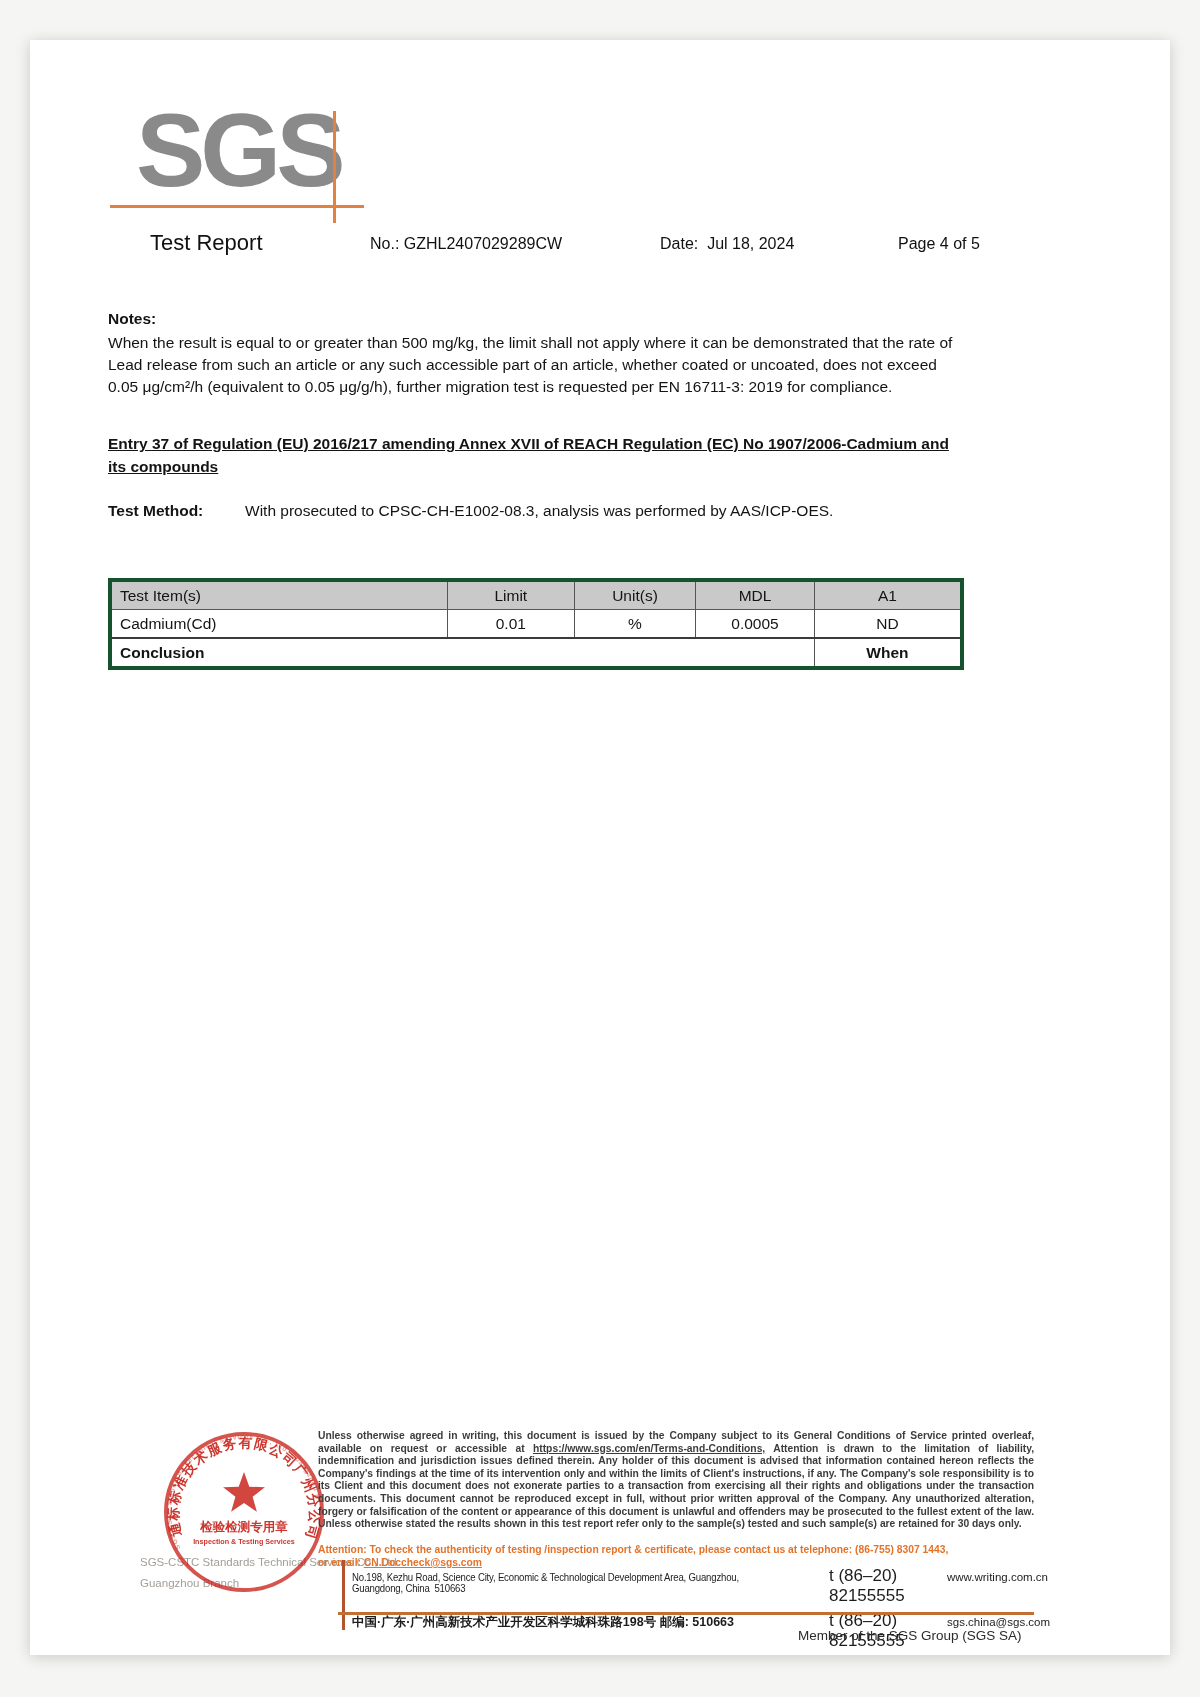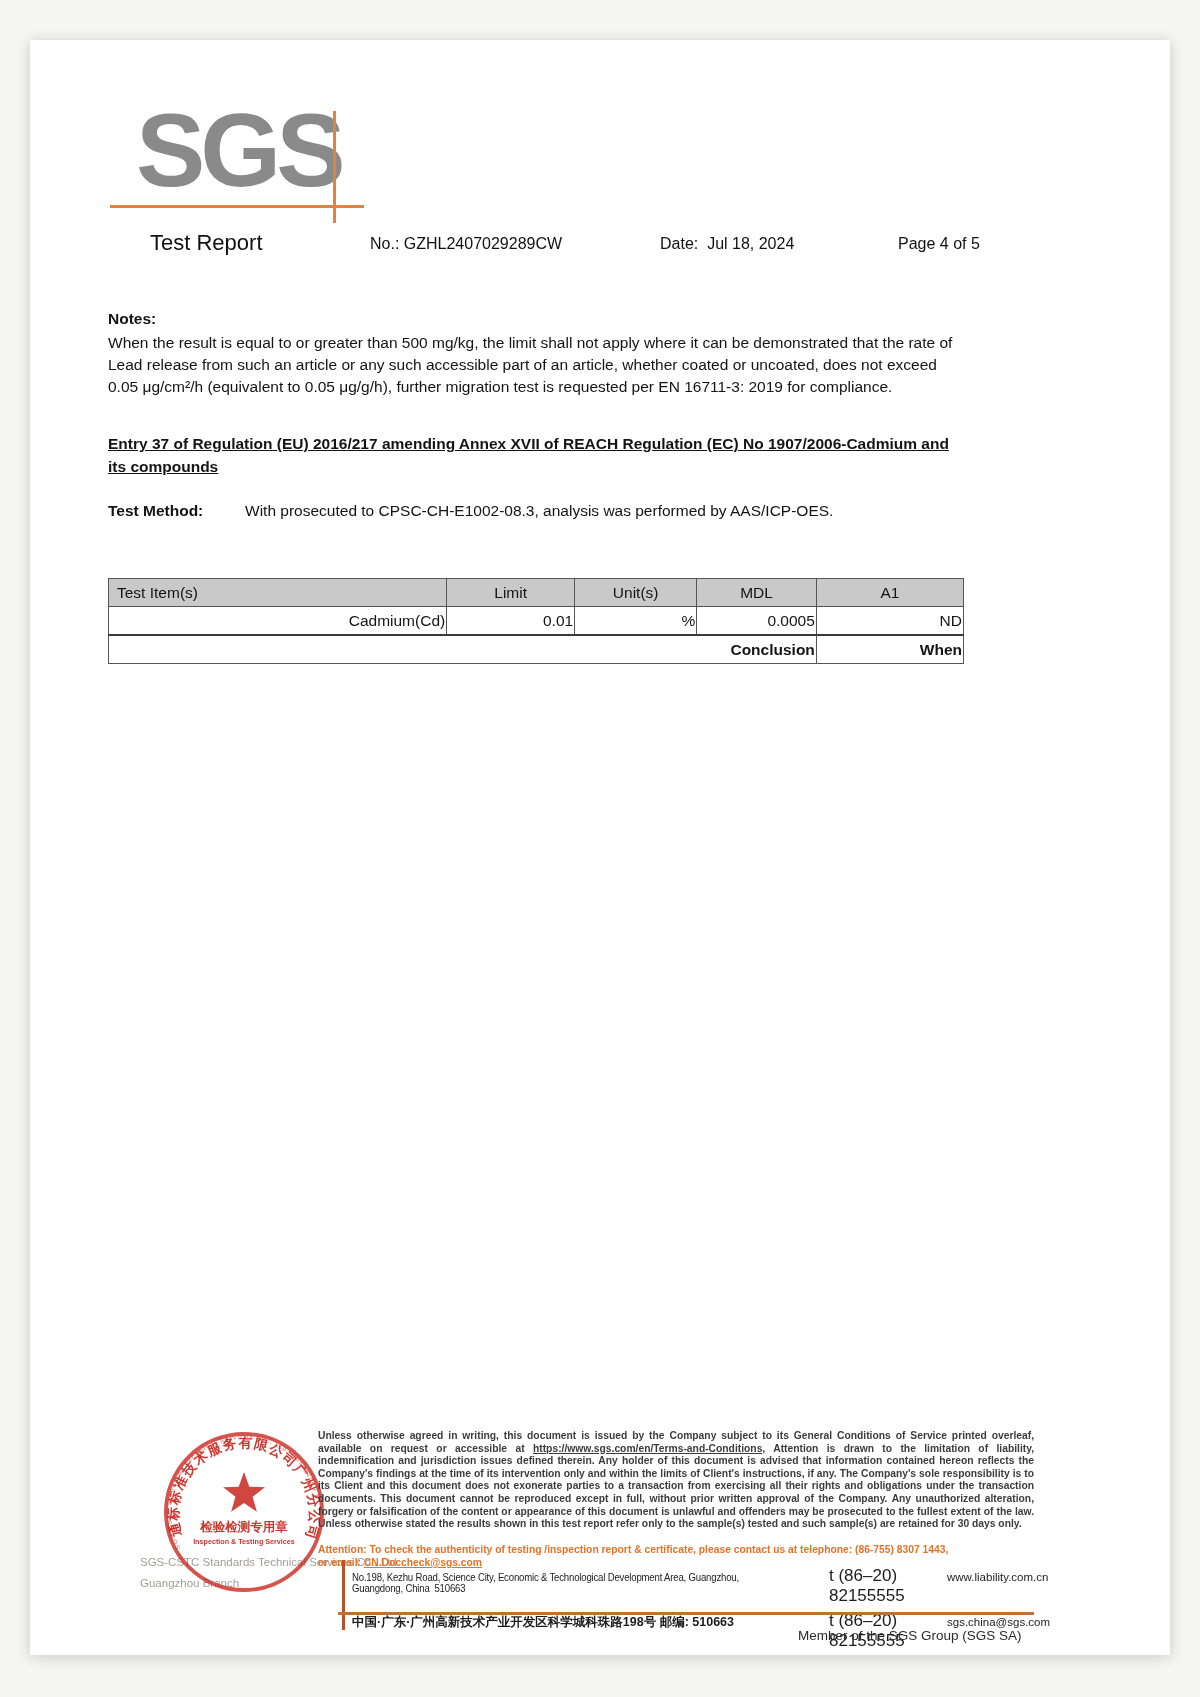--- a/index.html
+++ b/index.html
@@ -20,23 +20,23 @@
   .content{position:absolute;left:78px;top:270px;width:856px;height:470px;font-size:15.5px;color:#141414;}
   .c-abs{position:absolute;left:0;width:856px;}
   .notes-label{top:0;font-weight:bold;}
   .notes-body{top:22px;line-height:22px;}
   .entry-heading{top:122px;font-weight:bold;text-decoration:underline;line-height:23px;}
   .tm-row{top:192px;display:flex;}
   .tm-label{font-weight:bold;width:137px;flex:none;}
   .result-table{top:268px;border-collapse:collapse;width:856px;table-layout:fixed;
                 font-size:15.5px;color:#141414;}
   .result-table,.result-table td,.result-table th{border:1px solid #565656;}
-  .result-table{border:1px solid #14532d;}
+  .result-table{border:4px solid #14532d;}
   .result-table th{background:#c9c9c9;font-weight:normal;height:25px;}
-  .result-table td{height:25px;text-align:right;}
+  .result-table td{height:25px;}
   .col-item{width:39.4%;text-align:left;padding-left:8px;}
   .col-c{text-align:center;}
   .row-conclusion td{border-top:2px solid #3a3a3a;font-weight:bold;}
   .decision{top:356px;line-height:22px;}
   .w-italic{font-style:italic;}
   
   .company-gray{position:absolute;left:110px;color:#a39d97;font-size:11.5px;white-space:nowrap;}
   .cg1{top:1516px;}
   .cg2{top:1537px;}
   .stamp{position:absolute;left:126px;top:1384px;opacity:.92;}
@@ -144,21 +144,21 @@
     <div>
       <span>or email: </span><span class="att-email">CN.Doccheck@sgs.com</span>
     </div>
   </div>
 
   <div class="addr-divider"></div>
   <div class="addr-block">
     <div class="addr-row">
       <span class="addr-main addr-en">No.198, Kezhu Road, Science City, Economic &amp; Technological Development Area, Guangzhou, Guangdong, China  510663</span>
       <span class="addr-tel">t (86–20) 82155555</span>
-      <span class="addr-link">www.liability.com.cn</span>
+      <span class="addr-link">www.writing.com.cn</span>
     </div>
     <div class="addr-row">
       <span class="addr-main addr-cn">中国·广东·广州高新技术产业开发区科学城科珠路198号 邮编: 510663</span>
       <span class="addr-tel">t (86–20) 82155555</span>
       <span class="addr-link">sgs.china@sgs.com</span>
     </div>
   </div>
 
   <div class="orange-rule"></div>
   <div class="member">Member of the SGS Group (SGS SA)</div>

